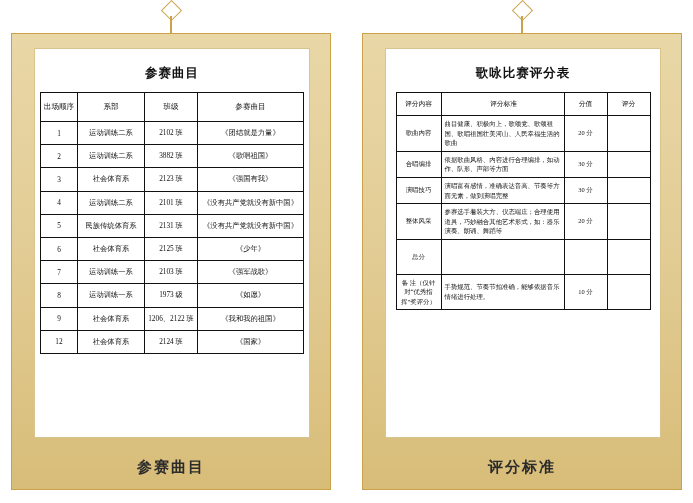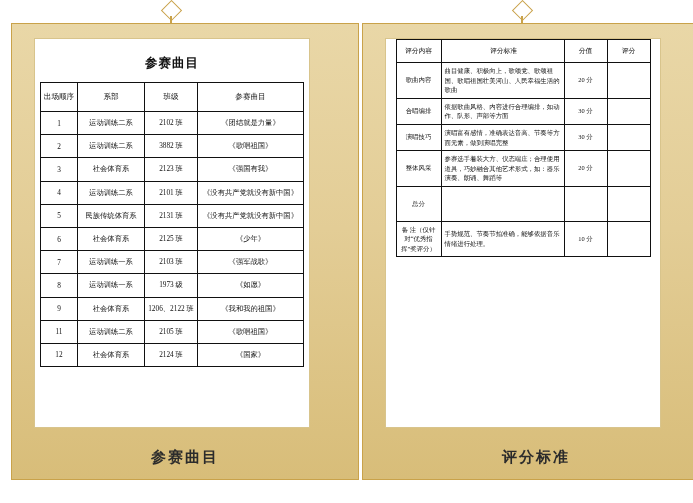--- a/index.html
+++ b/index.html
@@ -33,22 +33,22 @@
     position: absolute;
     width: 1.5px;
     background: #c9a24a;
     top: 16px;
     height: 18px;
   }
 
   
   .panel {
     position: absolute;
-    top: 23px;
-    width: 348px;
+    top: 33px;
+    width: 320px;
     height: 457px;
     background: linear-gradient(180deg,#e8d5a3 0%, #dfc territory 0%);
     background: linear-gradient(180deg,#e9d7a7 0%, #e3cd96 45%, #d8bd79 100%);
     border: 1px solid #c9a24a;
     box-sizing: border-box;
   }
   .panel.left { left: 11px; }
   .panel.right { left: 362px; }
 
   .paper {
@@ -203,39 +203,34 @@
             <td>1973 级</td>
             <td>《如愿》</td>
           </tr>
           <tr>
             <td>9</td>
             <td>社会体育系</td>
             <td>1206、2122 班</td>
             <td>《我和我的祖国》</td>
           </tr>
           <tr>
-            <td>11</td>
-            <td>运动训练二系</td>
-            <td>2105 班</td>
-            <td>《歌唱祖国》</td>
-          </tr>
-          <tr>
             <td>12</td>
             <td>社会体育系</td>
             <td>2124 班</td>
             <td>《国家》</td>
           </tr>
         </tbody>
       </table>
     </div>
     <div class="panel-caption">参赛曲目</div>
   </div>
 
   <div class="panel right">
     <div class="paper">
+      <div class="doc-title">歌咏比赛评分表</div>
       <table class="score-table">
         <thead>
           <tr>
             <th class="sc-item">评分内容</th>
             <th class="sc-std" style="text-align:center;">评分标准</th>
             <th class="sc-val">分值</th>
             <th class="sc-score">评分</th>
           </tr>
         </thead>
         <tbody>

